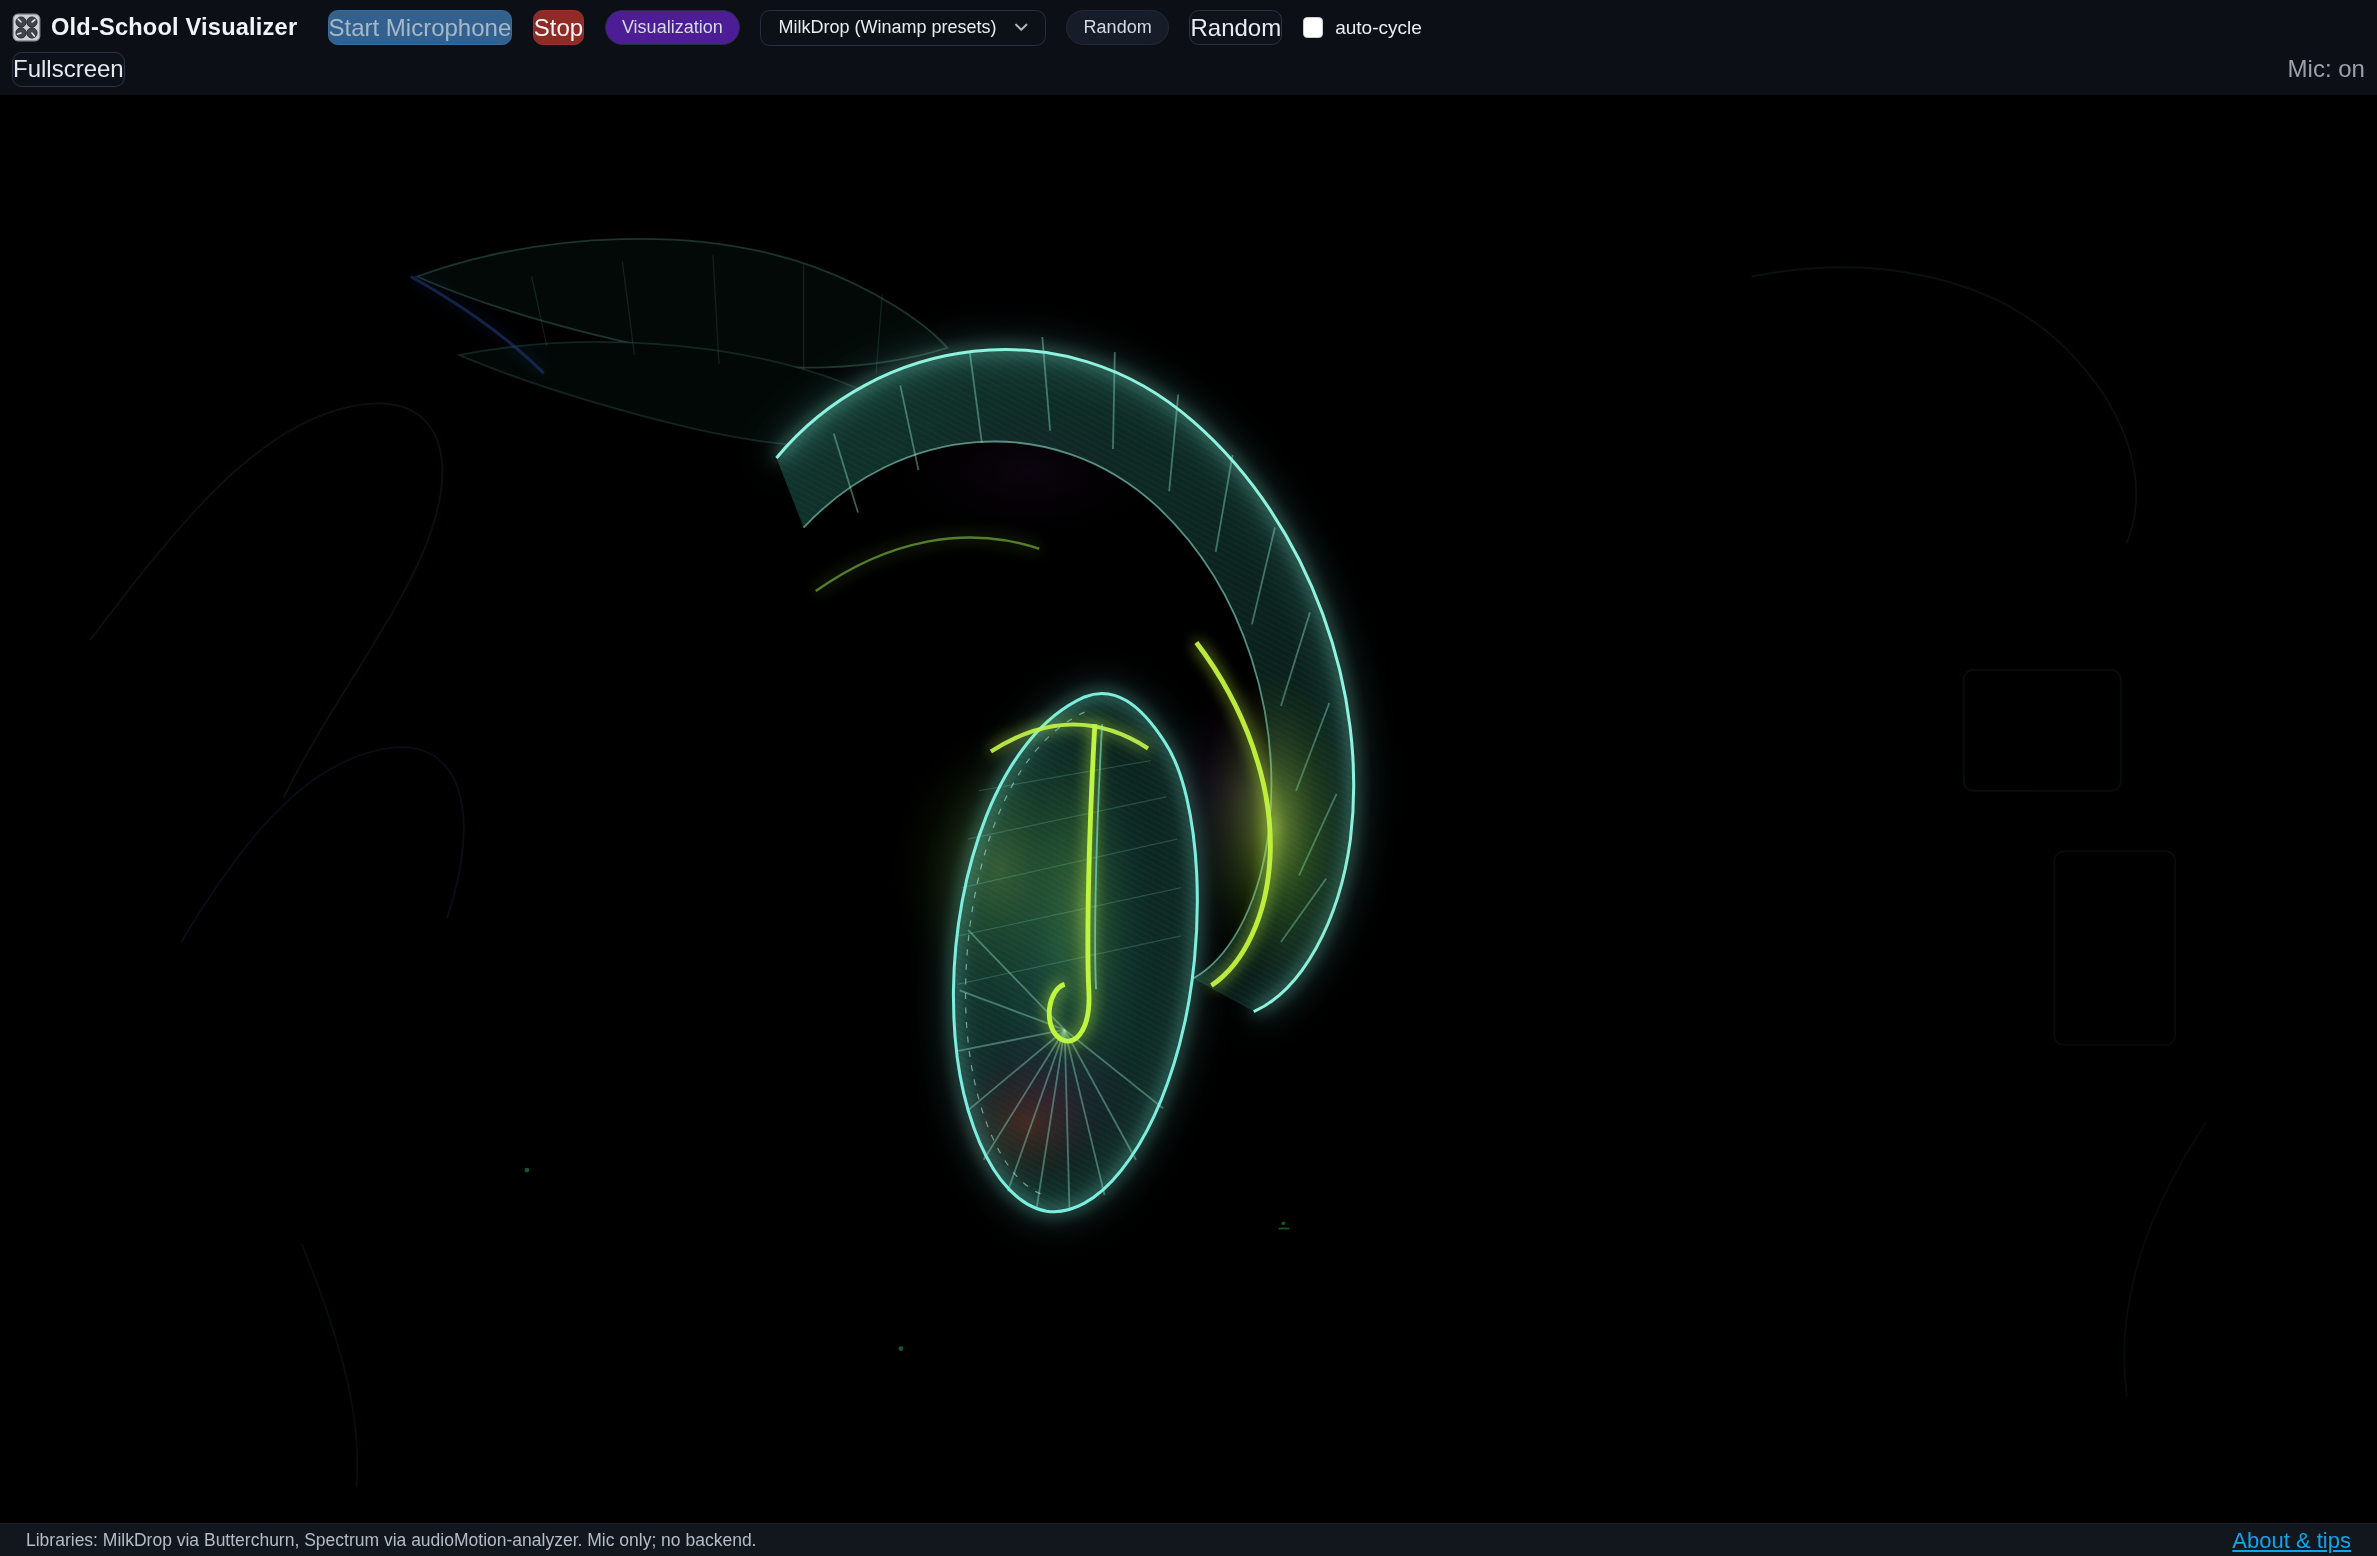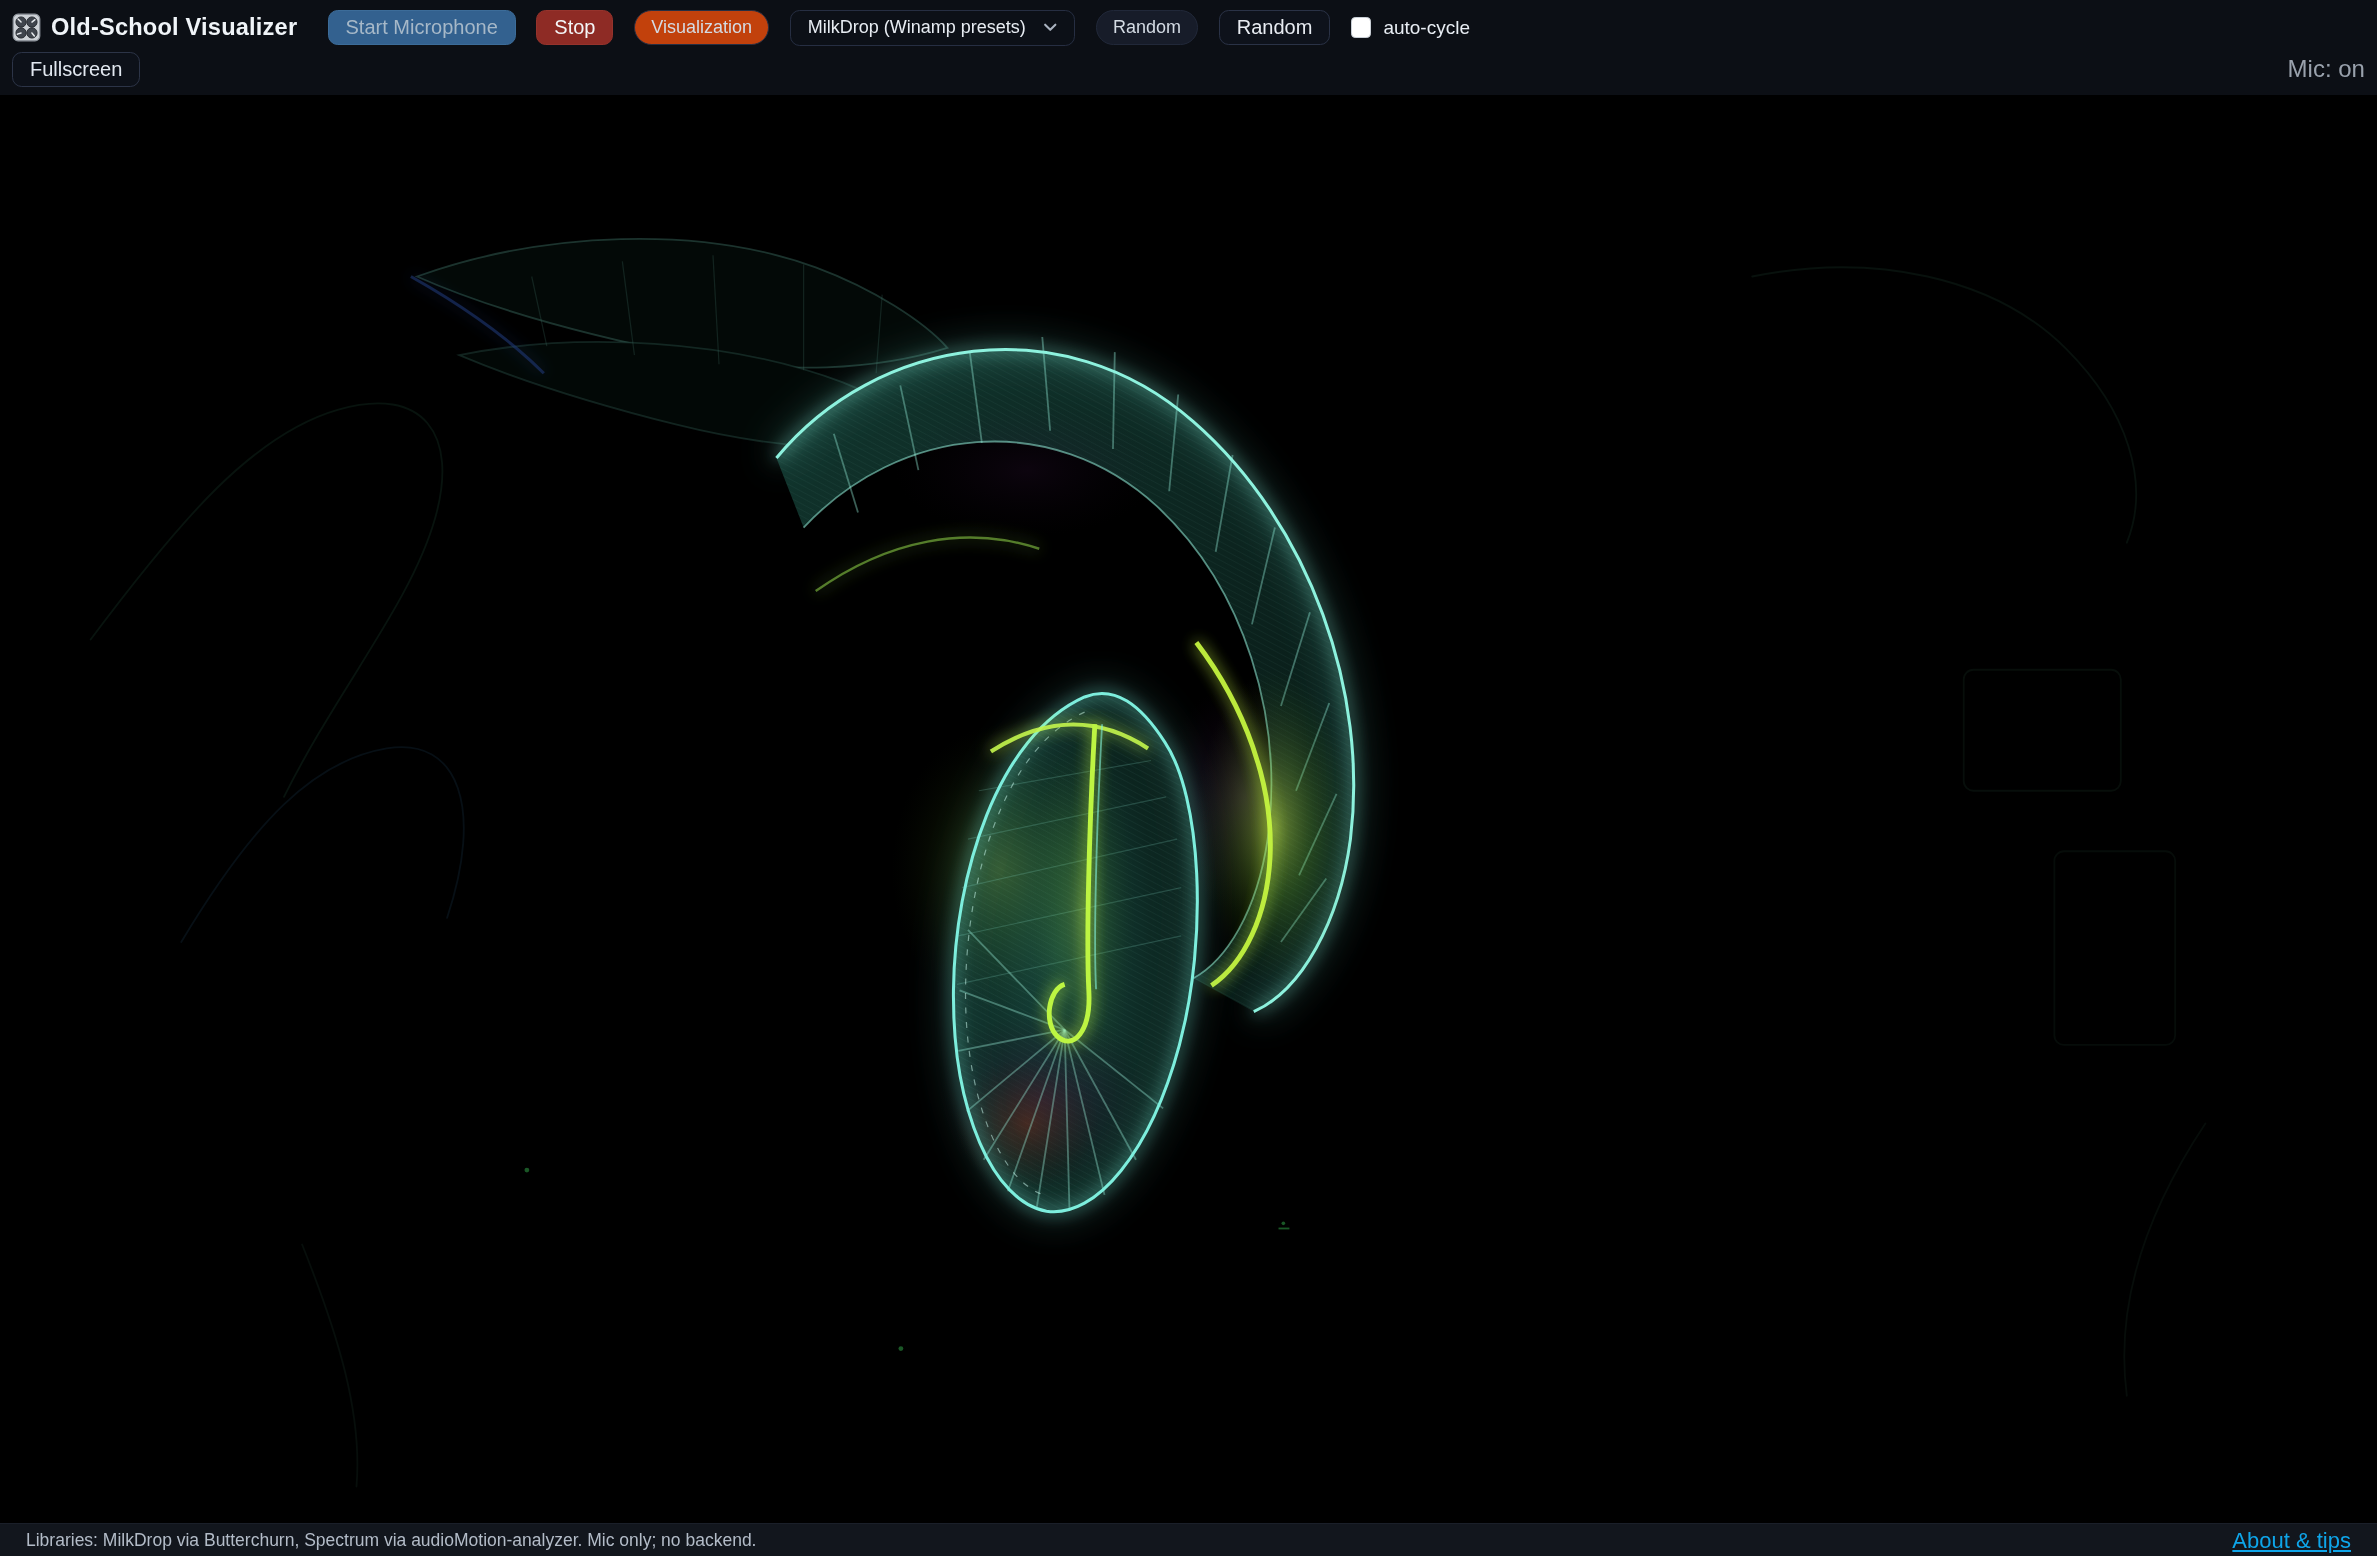--- a/index.html
+++ b/index.html
@@ -20,36 +20,36 @@
   }
   .row1 {
     display: flex; align-items: center; gap: 20.5px;
     padding-right: 79px;
   }
   .brand { display: flex; align-items: center; gap: 10px; margin-right: 9.7px; flex: 0 0 auto; }
   .brand h1 { font-size: 23.6px; font-weight: bold; color: #f0f4f8; letter-spacing: 0.2px; white-space: nowrap; }
   .knobs-icon { width: 29px; height: 29px; display: block; }
 
   .btn {
-    height: 35px; padding: 0 17px; border-radius: 9.7px;
-    font-size: 20px; font-family: inherit;
+    height: 35px; padding: 0 0; border-radius: 9.7px;
+    font-size: 24px; font-family: inherit;
     display: inline-flex; align-items: center; white-space: nowrap;
     border: 1.2px solid transparent; cursor: pointer; flex: 0 0 auto;
   }
   .btn-startmic { background: #33618f; border-color: #3c6c99; color: #a6b8c8; }
   .btn-stop     { background: #8e2b25; border-color: #96332c; color: #f4f6f8; }
   .btn-random   { background: #0e121b; border-color: #2a3246; color: #e8ecf2; }
   .btn-fullscreen { background: #0d1119; border-color: #2c3447; color: #e2e8f0; }
 
   .pill-label {
     height: 35px; padding: 0 16.3px; border-radius: 17.5px;
     font-size: 18px; color: #d4dbe4; white-space: nowrap;
     display: inline-flex; align-items: center; flex: 0 0 auto;
   }
-  .pill-viz    { background: #c2410c; border: 1.2px solid #262e42; }
+  .pill-viz    { background: #4c1d95; border: 1.2px solid #262e42; }
   .pill-preset { background: #171c29; border: 1.2px solid #212839; }
 
   .select {
     height: 36px; border-radius: 9.7px; padding: 0 13.3px 0 17px;
     background: #0c1017; border: 1.2px solid #262e42;
     color: #e7ecf2; font-size: 18px;
     display: inline-flex; align-items: center; gap: 14.5px;
     cursor: pointer; white-space: nowrap; flex: 0 0 auto;
   }
   .select .chev { width: 20.5px; height: 20.5px; color: #aab3c0; flex: 0 0 auto; }

